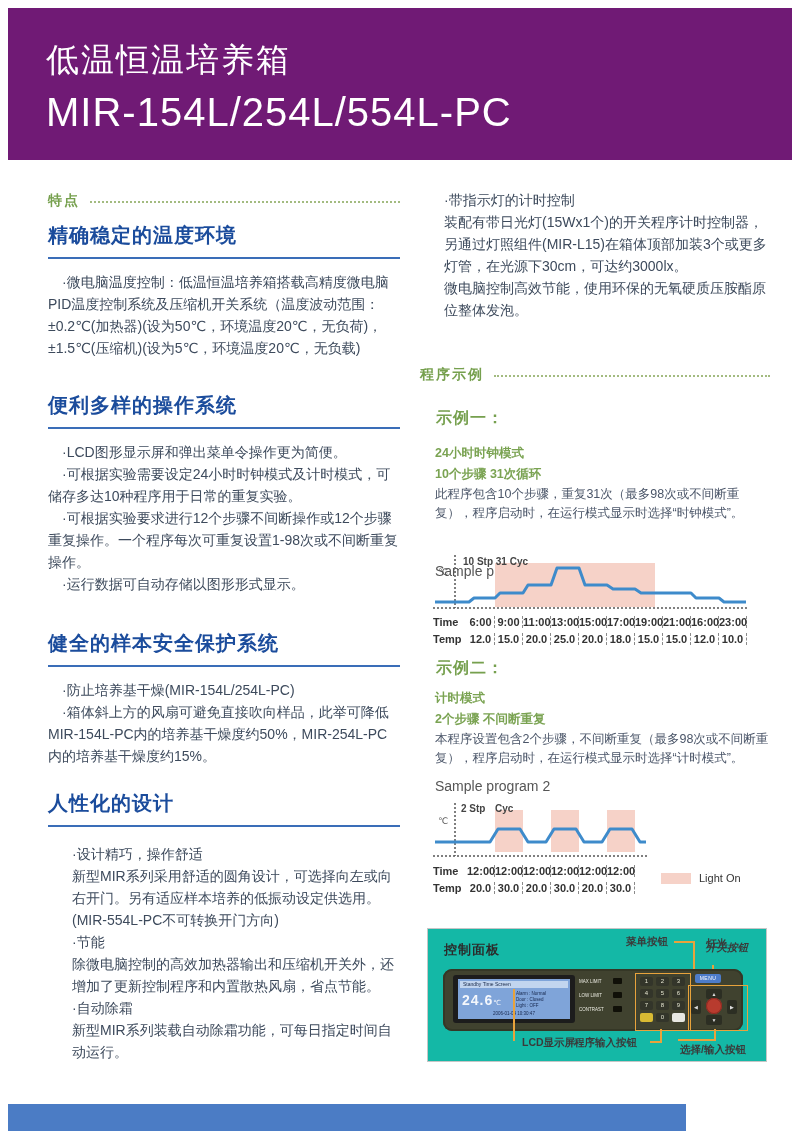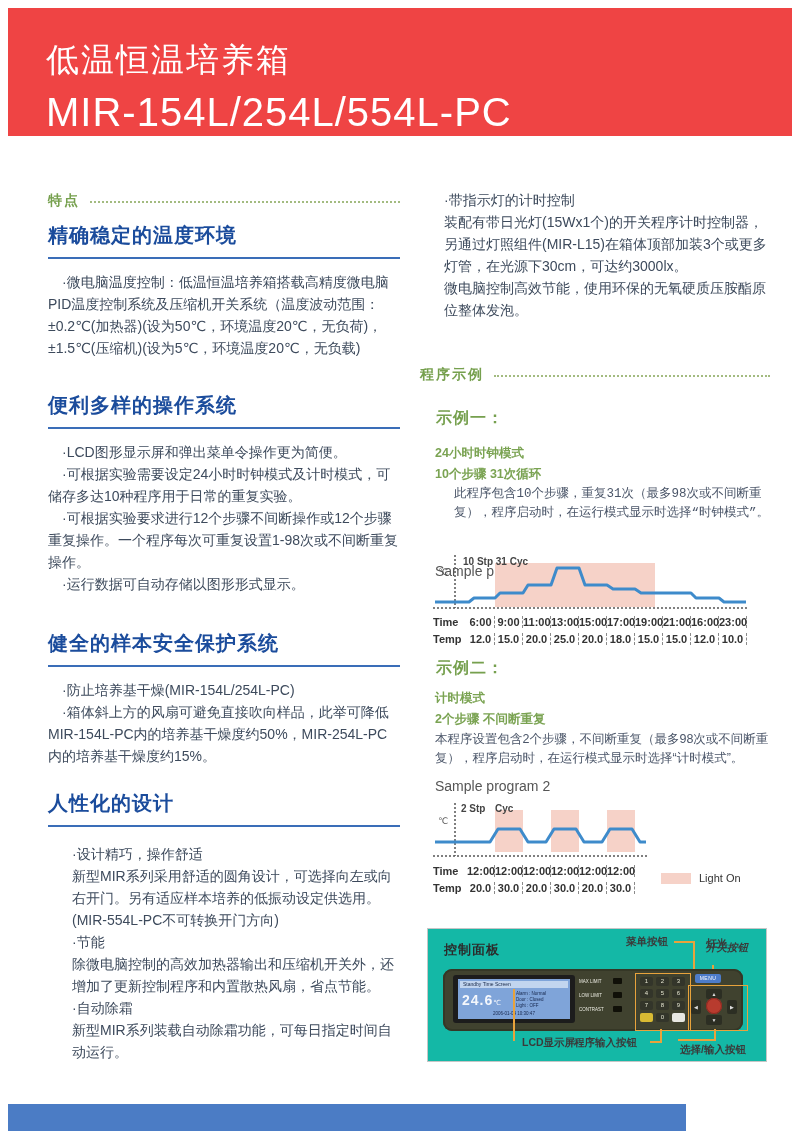--- a/index.html
+++ b/index.html
@@ -1,20 +1,20 @@
 <!DOCTYPE html>
 <html><head>
 <meta charset="utf-8">
 <style>
   html,body{margin:0;padding:0;}
   body{width:800px;height:1131px;position:relative;background:#ffffff;
        font-family:"Liberation Sans","DejaVu Sans",sans-serif;overflow:hidden;}
   .abs{position:absolute;}
   
-  .hdr{left:8px;top:8px;width:784px;height:128px;background:#ef4444;color:#fff;}
+  .hdr{left:8px;top:8px;width:784px;height:152px;background:#701a75;color:#fff;}
   .hdr .t1{position:absolute;left:38px;top:30px;font-size:33px;letter-spacing:2px;}
   .hdr .t2{position:absolute;left:38px;top:82px;font-size:40px;letter-spacing:1px;}
   .ftr{left:8px;top:1104px;width:678px;height:27px;background:#4b7cc5;}
   
   .glabel-row{display:flex;align-items:center;}
   .glabel{color:#76a04e;font-weight:bold;font-size:14px;letter-spacing:2px;white-space:nowrap;}
   .dotlead{flex:1;border-top:2px dotted #a3bb80;margin-left:10px;transform:translateY(1px);}
   
   .sec{left:48px;width:352px;}
   .sec h2{margin:0;font-size:20px;line-height:26px;color:#1b4c9c;font-weight:bold;letter-spacing:1px;}
@@ -125,21 +125,21 @@
   </div>
 
 <div class="abs glabel-row" style="left:420px;top:366px;width:350px;">
   <span class="glabel">程序示例</span>
   <span class="dotlead"></span>
 </div>
 
 <div class="abs extitle" style="left:436px;top:408px;">示例一：</div>
 <div class="abs exmode" style="left:435px;top:443px;">24小时时钟模式</div>
 <div class="abs exmode" style="left:435px;top:464px;">10个步骤  31次循环</div>
-<div class="abs exdesc" style="left:454px;top:485px;font-family:Liberation Mono, monospace;">此程序包含10个步骤，重复31次（最多98次或不间断重复），程序启动时，在运行模式显示时选择“时钟模式”。</div>
+<div class="abs exdesc" style="left:435px;top:485px;">此程序包含10个步骤，重复31次（最多98次或不间断重复），程序启动时，在运行模式显示时选择“时钟模式”。</div>
 <div class="abs excap" style="left:435px;top:535px;margin-top:28px;">Sample program 1</div>
 
 <div class="abs" style="left:433px;top:551px;width:320px;">
   <svg width="314" height="58">
     <rect x="62" y="12" width="160" height="44" fill="#f6d2c8"></rect>
     <line x1="22" y1="4" x2="22" y2="57" stroke="#555" stroke-width="1.5" stroke-dasharray="2,2"></line>
     <text x="5" y="24" font-size="9" fill="#555">℃</text>
     <text x="30" y="14" font-size="10" font-weight="bold" fill="#444">10 Stp 31 Cyc</text>
     <polyline points="2,51 36,51 41,47 62,47 67,42 90,42 95,34 118,34 124,17 146,17 152,34 174,34 180,38 202,38 208,42 258,42 263,47 286,47 291,51 313,51" fill="none" stroke="#3e8bcb" stroke-width="3" stroke-linejoin="round"></polyline>
     <line x1="0" y1="57" x2="314" y2="57" stroke="#555" stroke-width="1.5" stroke-dasharray="2,2"></line>

